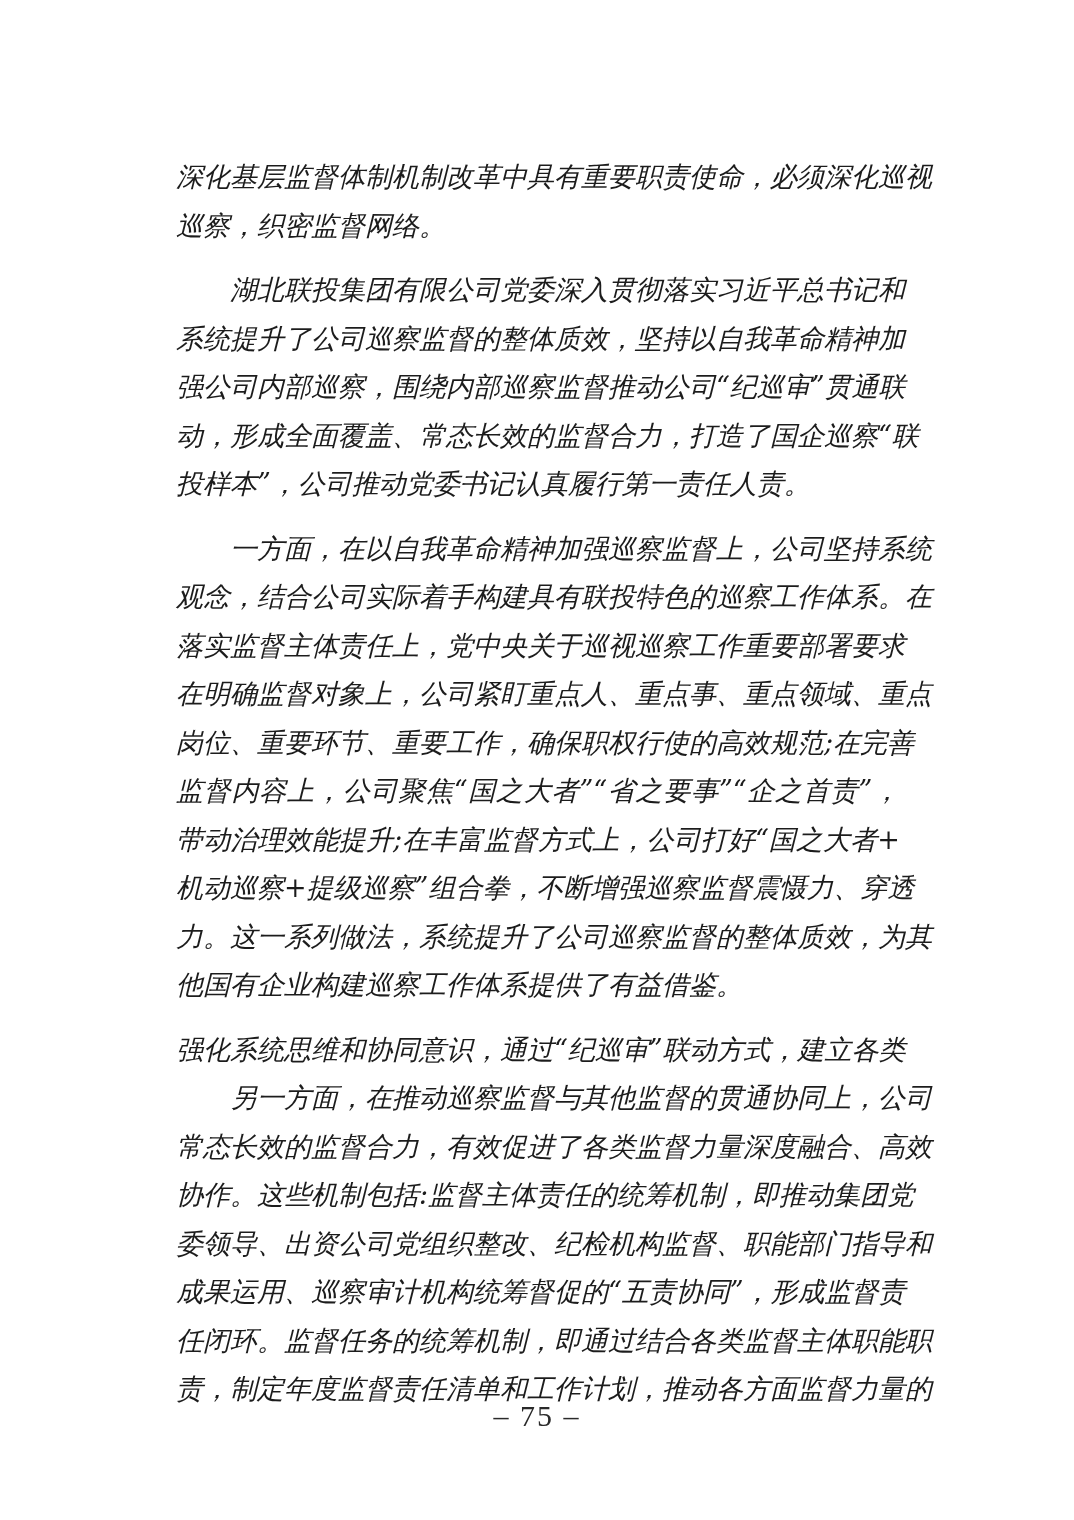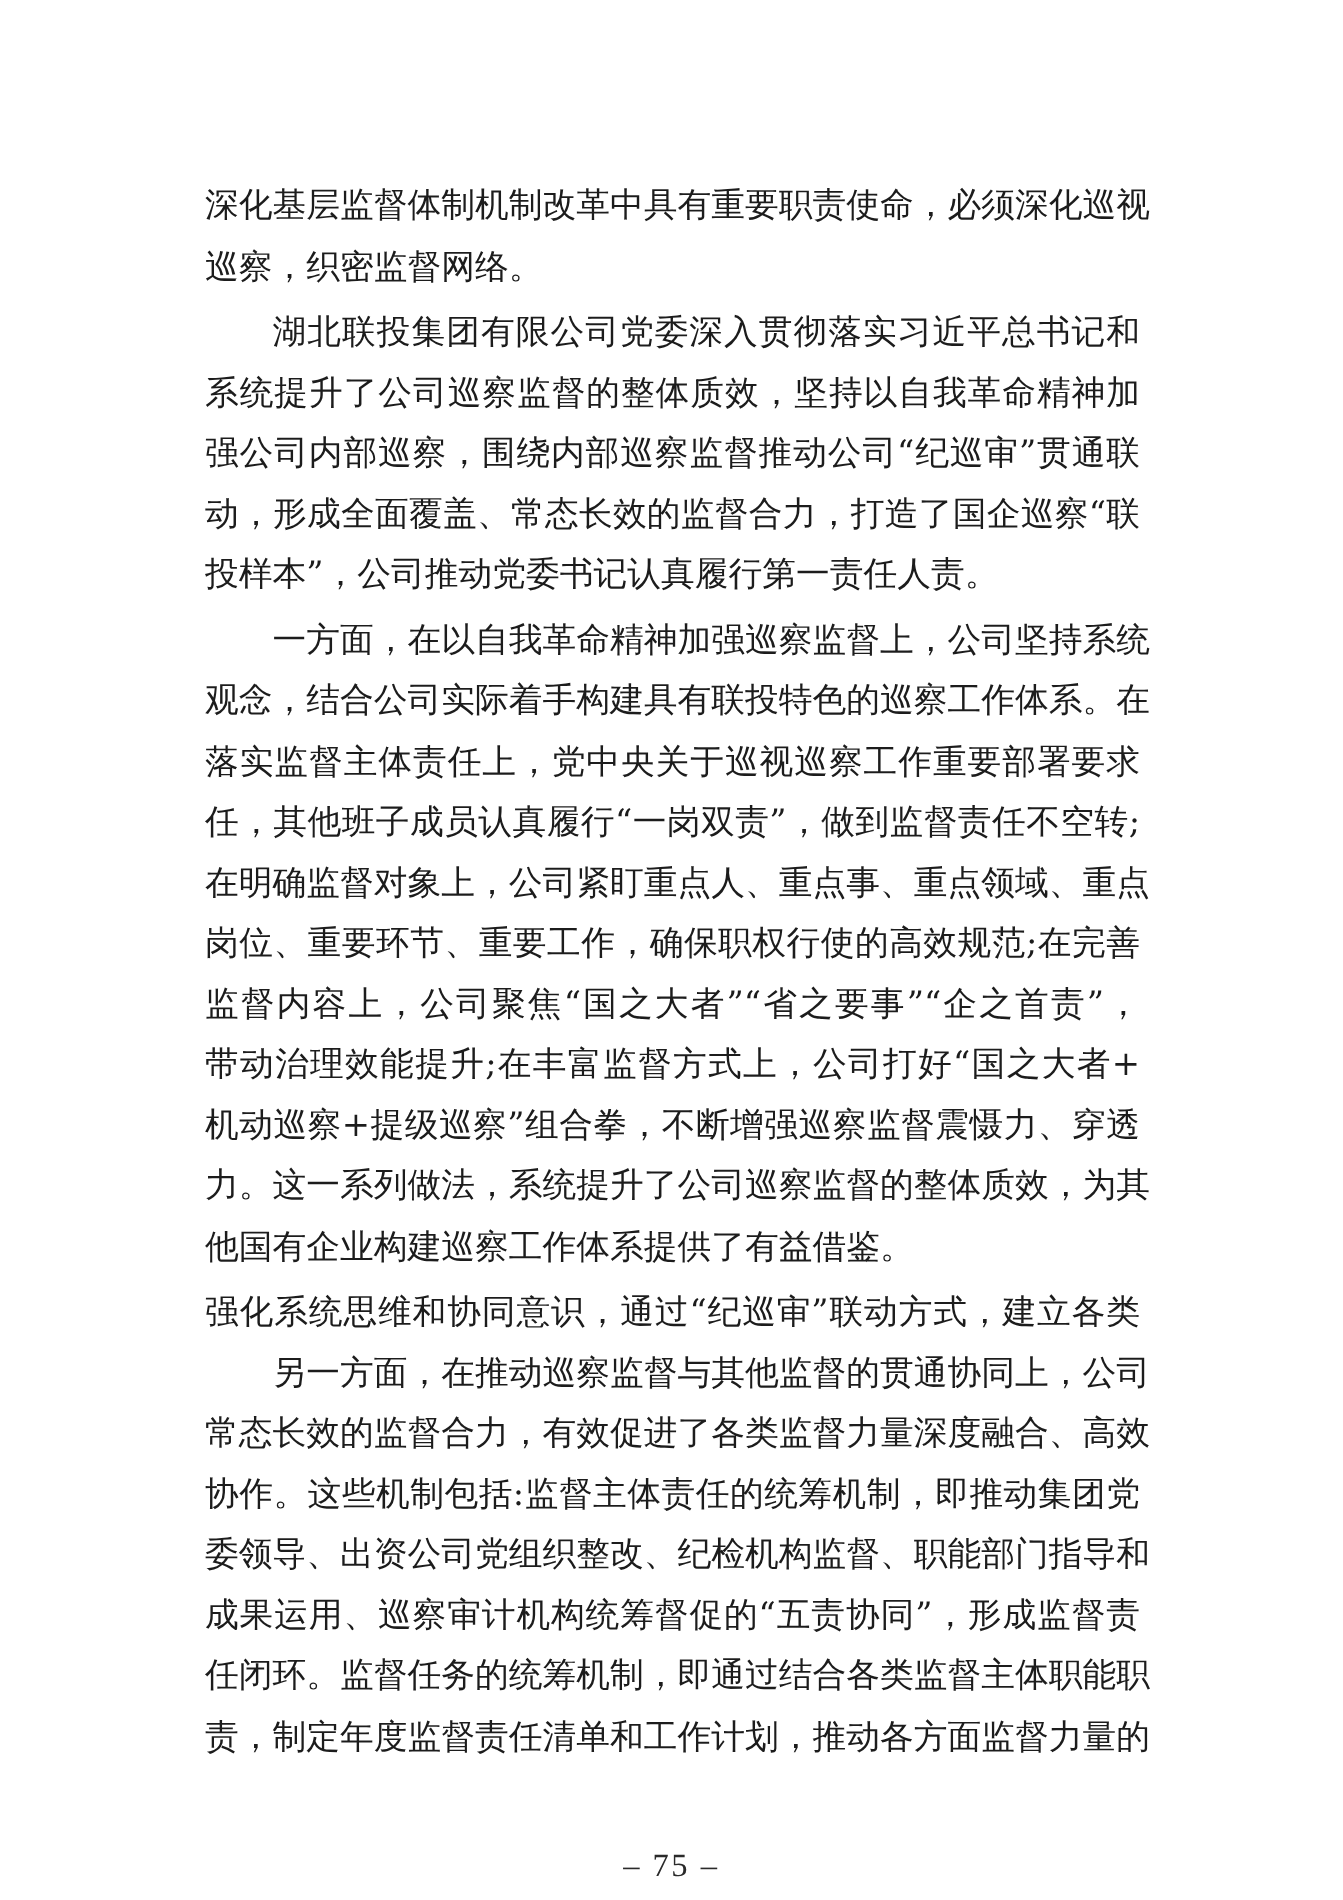--- a/index.html
+++ b/index.html
@@ -22,39 +22,39 @@
   .body-text {
     position: absolute;
     left: 160px;
     top: 137px;
     width: 756px;
     font-size: 27px;
     line-height: 48.5px;
     color: #1c1c1c;
     letter-spacing: 0;
   }
-  .para { margin: 4px; padding: 0; }
+  .para { margin: 16px; padding: 0; font-style: italic; }
   .line {
     text-align: justify;
     text-align-last: justify;
     white-space: nowrap;
     height: 48.5px;
   }
   .line.indent { text-indent: 2em; }
   .line.end {
     text-align-last: left;
     white-space: normal;
   }
   .page-number {
     position: absolute;
     left: 0;
-    top: 1478px;
+    top: 1399px;
     width: 100%;
     text-align: center;
-    font-size: 26px;
+    font-size: 30px;
     color: #2a2a2a;
     font-family: "Liberation Serif", "DejaVu Serif", serif;
     letter-spacing: 2px;
   }
 </style>
 </head>
 <body>
 
 <div class="page">
 
@@ -70,21 +70,20 @@
       <div class="line">系统提升了公司巡察监督的整体质效，坚持以自我革命精神加</div>
       <div class="line">强公司内部巡察，围绕内部巡察监督推动公司“纪巡审”贯通联</div>
       <div class="line">动，形成全面覆盖、常态长效的监督合力，打造了国企巡察“联</div>
       <div class="line end">投样本”，公司推动党委书记认真履行第一责任人责。</div>
     </div>
 
     <div class="para">
       <div class="line indent">一方面，在以自我革命精神加强巡察监督上，公司坚持系统</div>
       <div class="line">观念，结合公司实际着手构建具有联投特色的巡察工作体系。在</div>
       <div class="line">落实监督主体责任上，党中央关于巡视巡察工作重要部署要求</div>
-      <div class="line">任，其他班子成员认真履行“一岗双责”，做到监督责任不空转;</div>
       <div class="line">在明确监督对象上，公司紧盯重点人、重点事、重点领域、重点</div>
       <div class="line">岗位、重要环节、重要工作，确保职权行使的高效规范;在完善</div>
       <div class="line">监督内容上，公司聚焦“国之大者”“省之要事”“企之首责”，</div>
       <div class="line">带动治理效能提升;在丰富监督方式上，公司打好“国之大者+</div>
       <div class="line">机动巡察+提级巡察”组合拳，不断增强巡察监督震慑力、穿透</div>
       <div class="line">力。这一系列做法，系统提升了公司巡察监督的整体质效，为其</div>
       <div class="line end">他国有企业构建巡察工作体系提供了有益借鉴。</div>
     </div>
 
     <div class="para">

